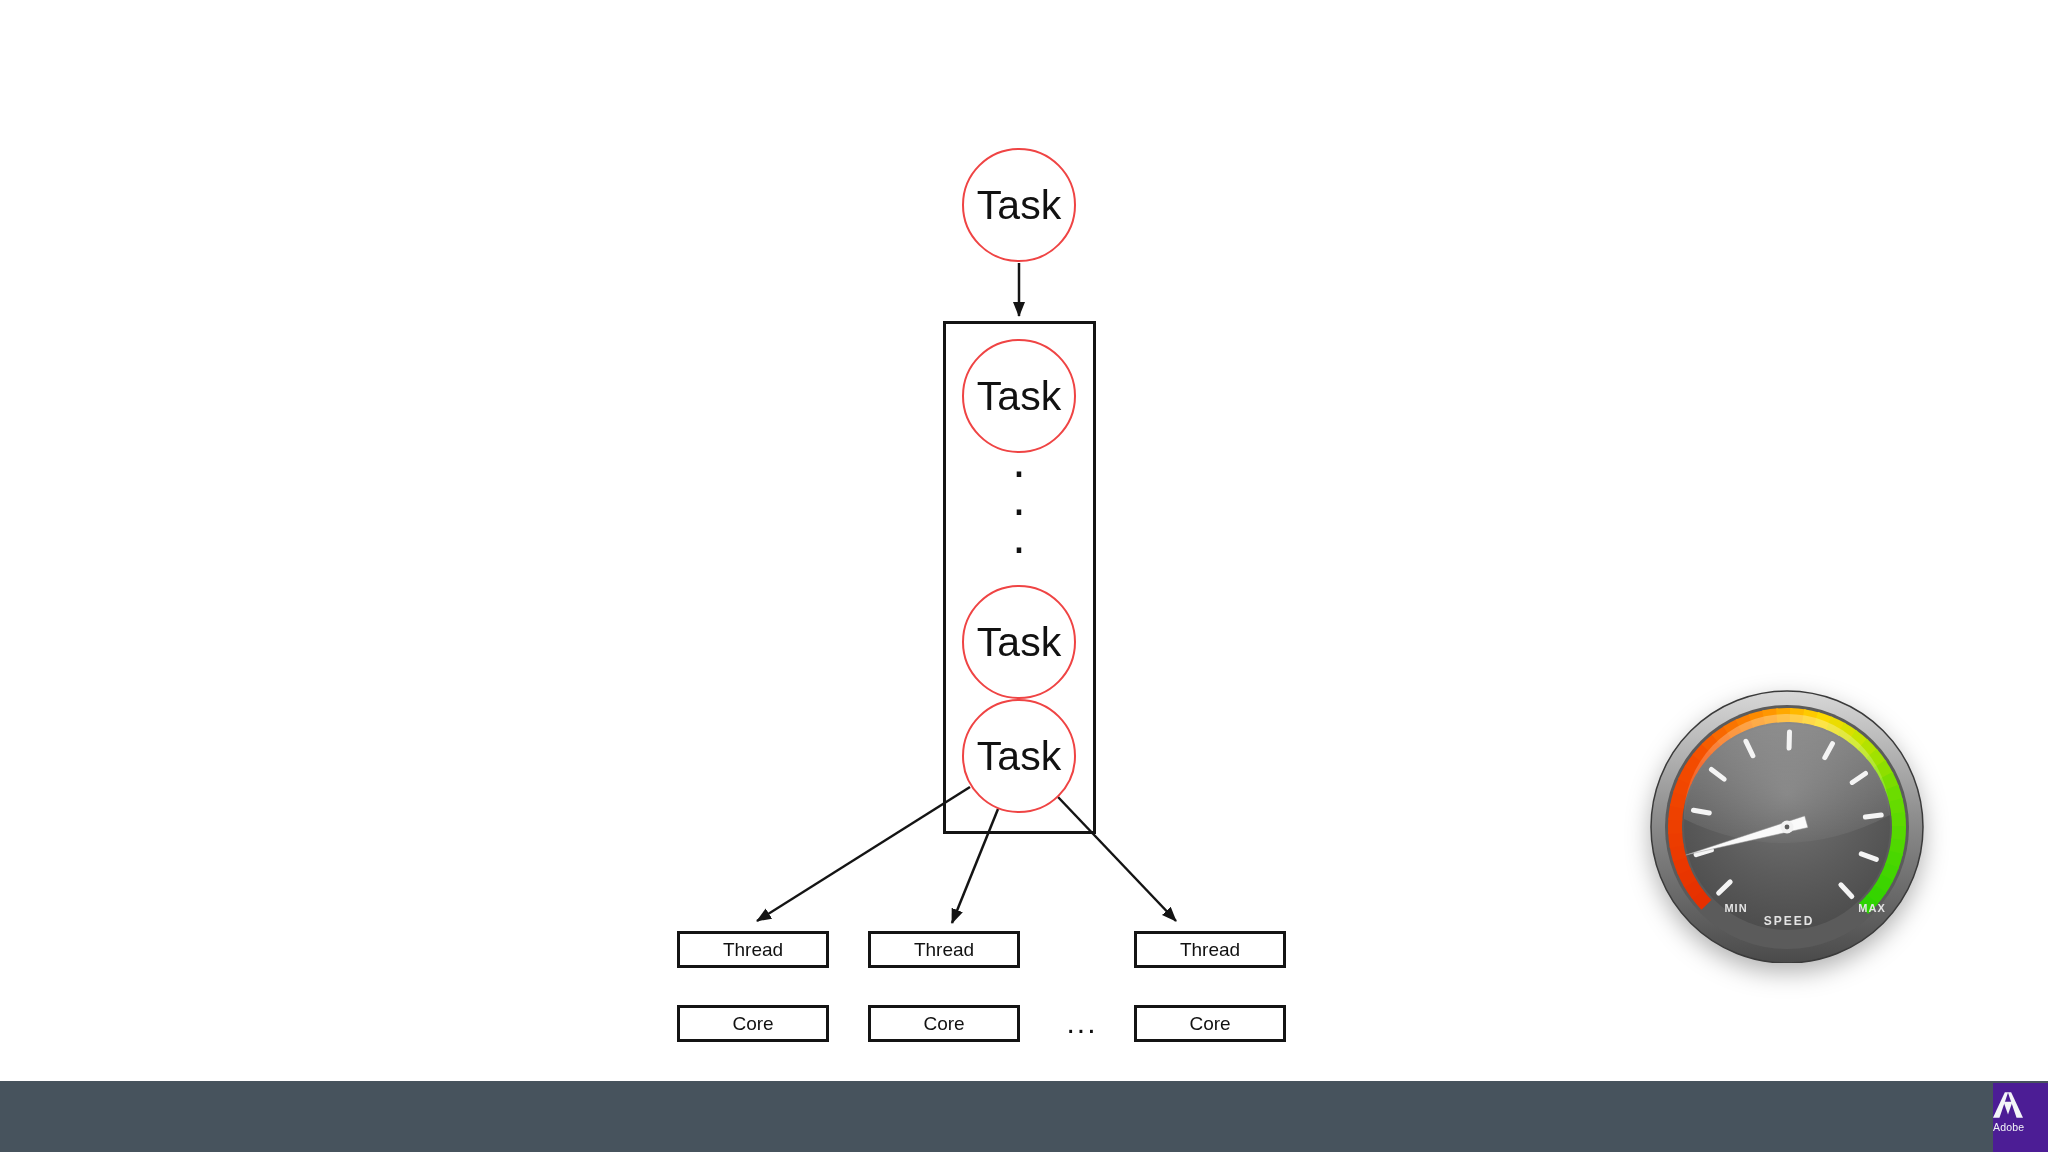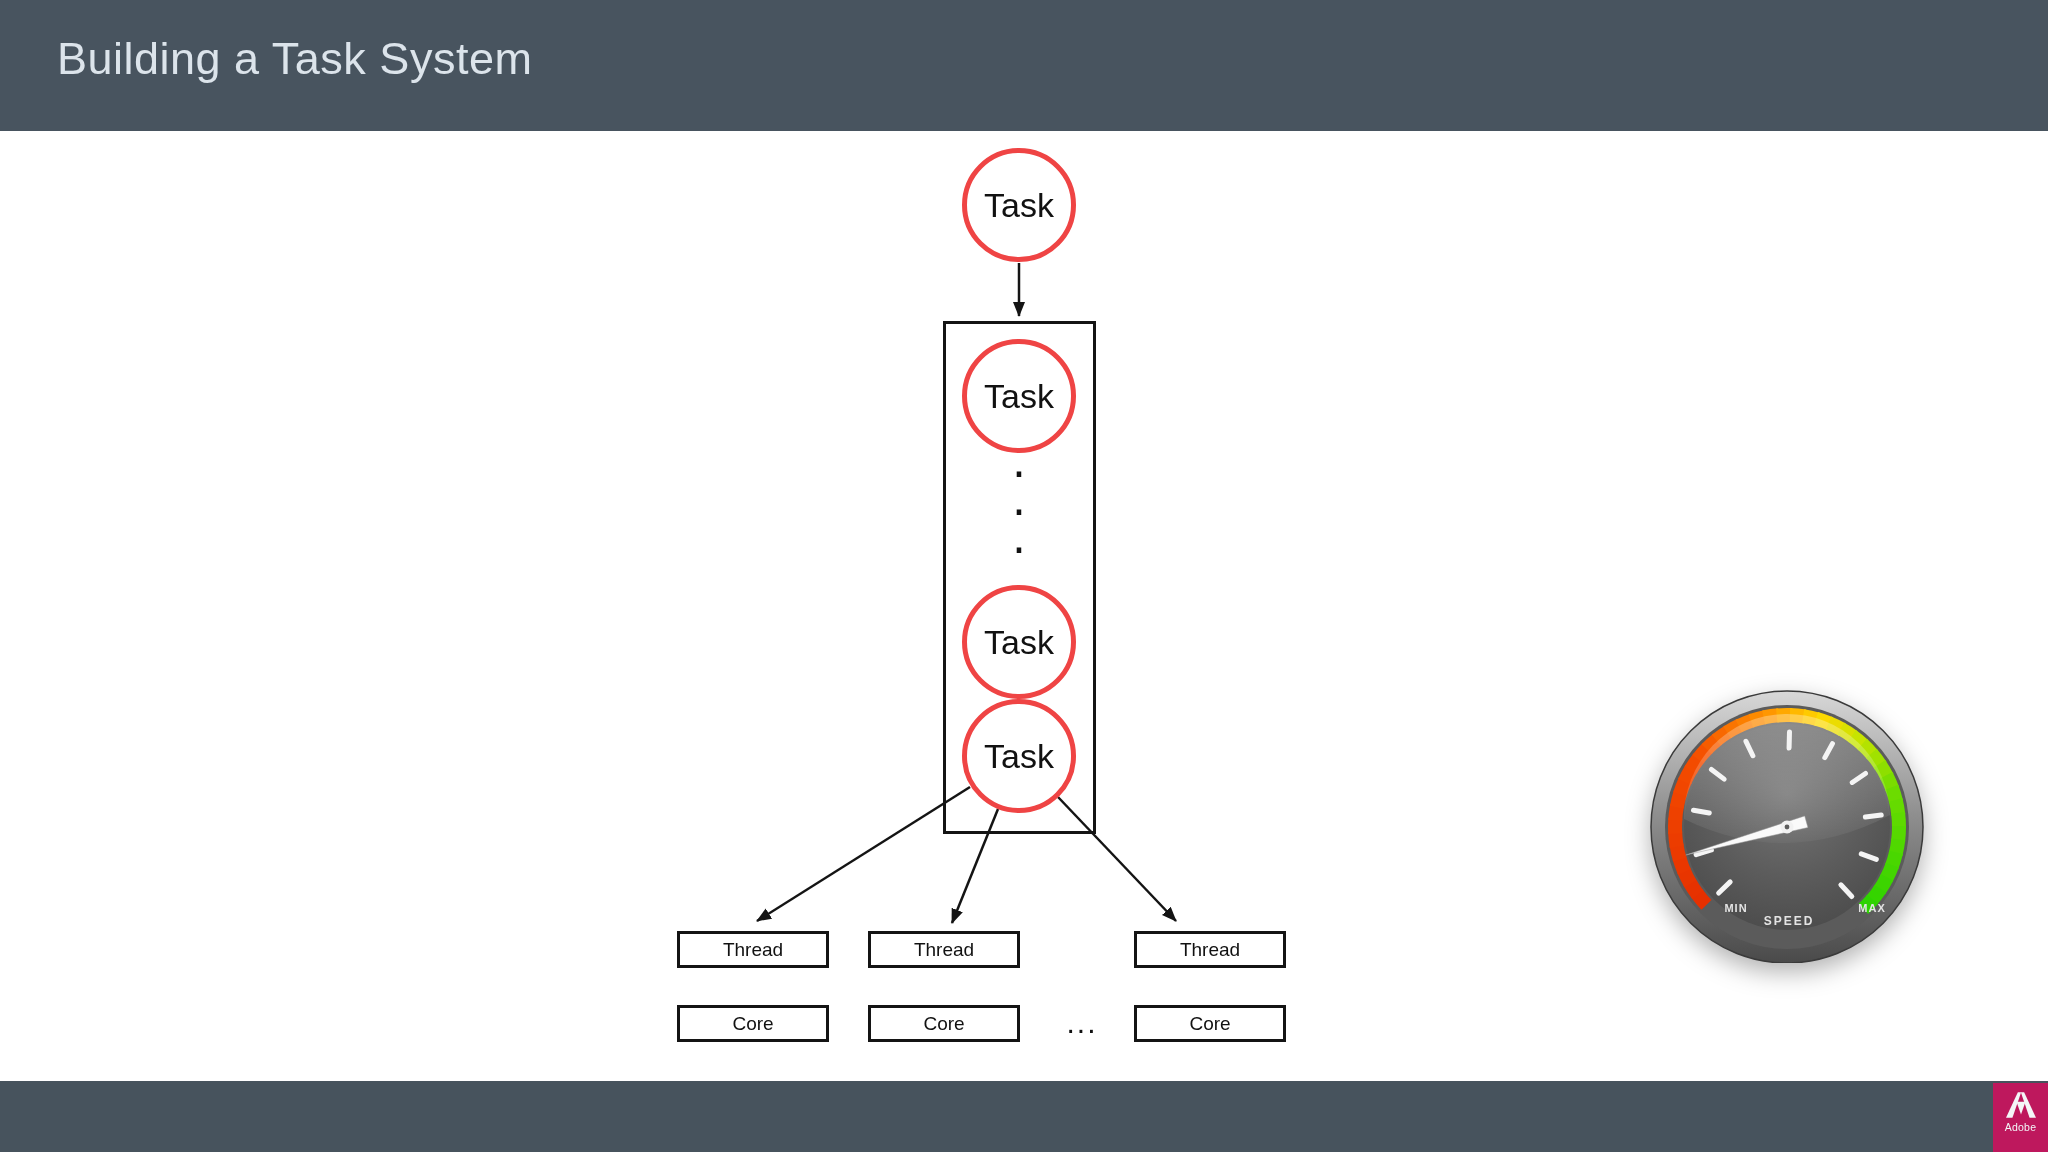--- a/index.html
+++ b/index.html
@@ -16,33 +16,33 @@
     position:absolute;left:57px;top:33px;
     font-size:45px;font-weight:300;letter-spacing:0.5px;
     color:#DCE4EB;font-family:"Liberation Sans",sans-serif;
   }
   .footer-bar{
     position:absolute;left:0;top:1081px;width:2048px;height:71px;
     background:#47535D;
   }
   .adobe-block{
     position:absolute;left:1993px;top:1083px;width:55px;height:69px;
-    background:#be185d;display:flex;flex-direction:column;align-items:center;
+    background:#4c1d95;display:flex;flex-direction:column;
     padding-top:9px;box-sizing:border-box;
   }
   .adobe-word{
     color:#F2F5F7;font-size:10.5px;margin-top:3px;letter-spacing:0.2px;
   }
   
   .arrow-layer{position:absolute;left:0;top:0;width:2048px;height:1152px;pointer-events:none;}
   .task-circle{
-    position:absolute;width:114px;height:114px;border:5px solid #ef4444;
+    position:absolute;width:114px;height:114px;border:2px solid #ef4444;
     border-radius:50%;background:#ffffff;box-sizing:border-box;
     display:flex;align-items:center;justify-content:center;
-    font-size:34px;color:#111;
+    font-size:41px;color:#111;
   }
   .queue-rect{
     position:absolute;left:943px;top:321px;width:153px;height:513px;
     border:3px solid #141414;box-sizing:border-box;background:transparent;
   }
   .v-ellipsis{
     position:absolute;left:997px;top:447px;width:44px;text-align:center;
   }
   .v-ellipsis span{
     display:block;height:38px;line-height:30px;font-size:44px;color:#111;
@@ -68,23 +68,20 @@
   }
   .gauge-min{left:86px;top:219px;}
   .gauge-max{left:190px;top:219px;margin-left:32px;}
   .gauge-speed{left:139px;top:232px;font-size:12px;letter-spacing:2px;}
 </style>
 </head>
 <body>
 
 <div class="slide">
 
-  <div class="header-bar">
-    <div class="slide-title">Building a Task System</div>
-  </div>
 
   <svg class="arrow-layer" width="2048" height="1152" viewBox="0 0 2048 1152">
     <defs>
       <marker id="ah" markerUnits="userSpaceOnUse" markerWidth="16" markerHeight="14" refX="14" refY="6" orient="auto">
         <path d="M0,0 L15,6 L0,12 Z" fill="#141414"></path>
       </marker>
     </defs>
     <line x1="1019" y1="263" x2="1019" y2="316" stroke="#141414" stroke-width="2.5" marker-end="url(#ah)"></line>
     <line x1="970" y1="787" x2="757" y2="921" stroke="#141414" stroke-width="2.5" marker-end="url(#ah)"></line>
     <line x1="998" y1="809" x2="952" y2="923" stroke="#141414" stroke-width="2.5" marker-end="url(#ah)"></line>

